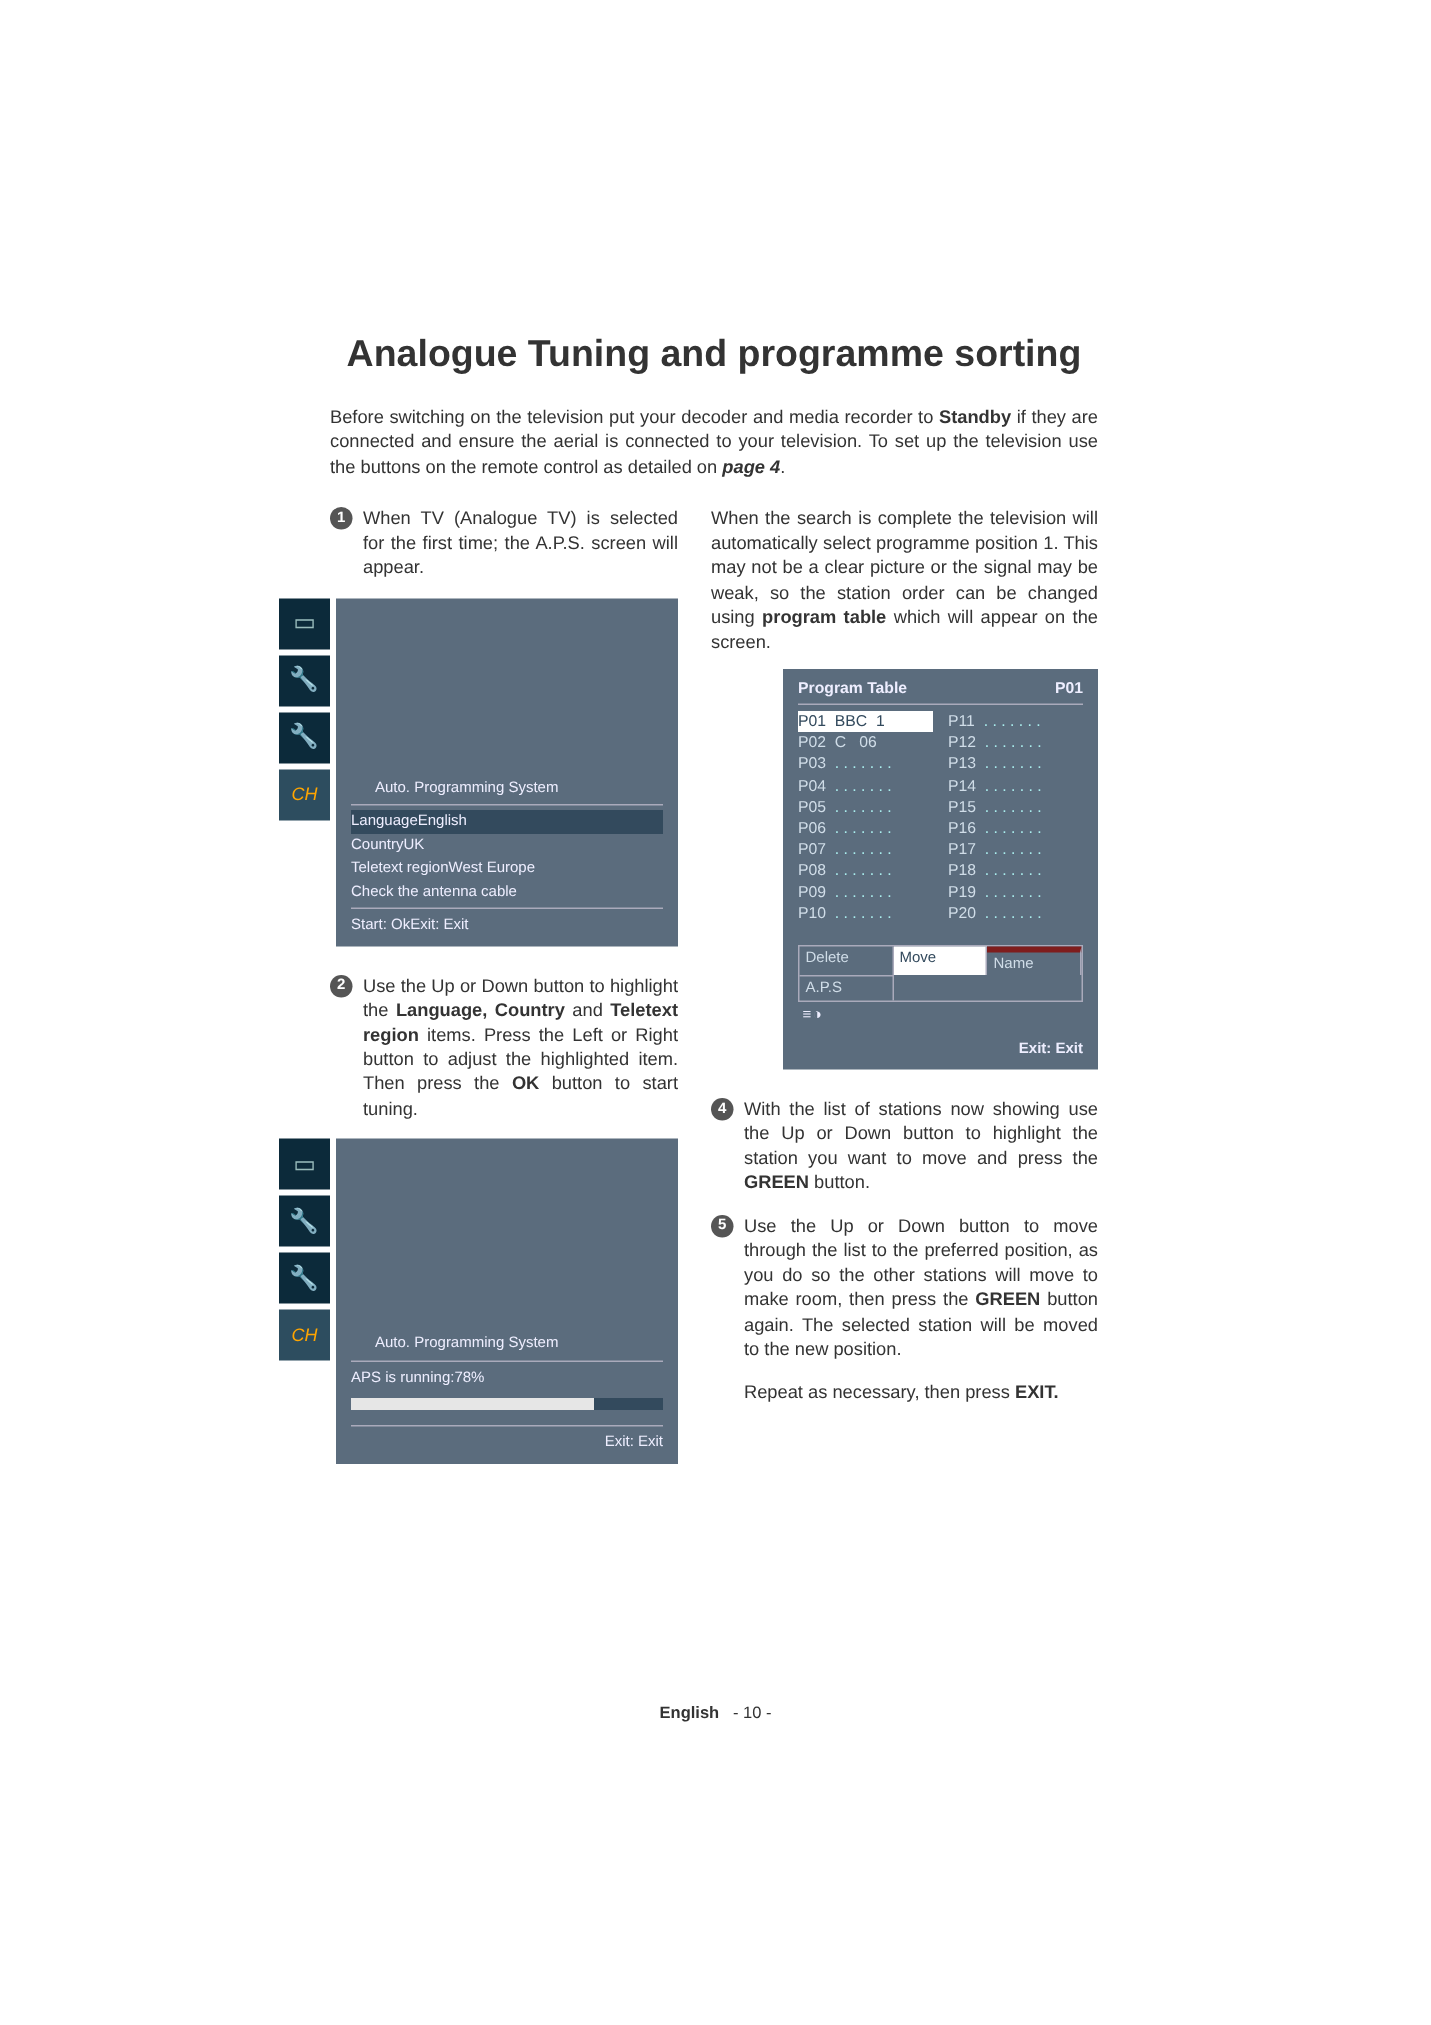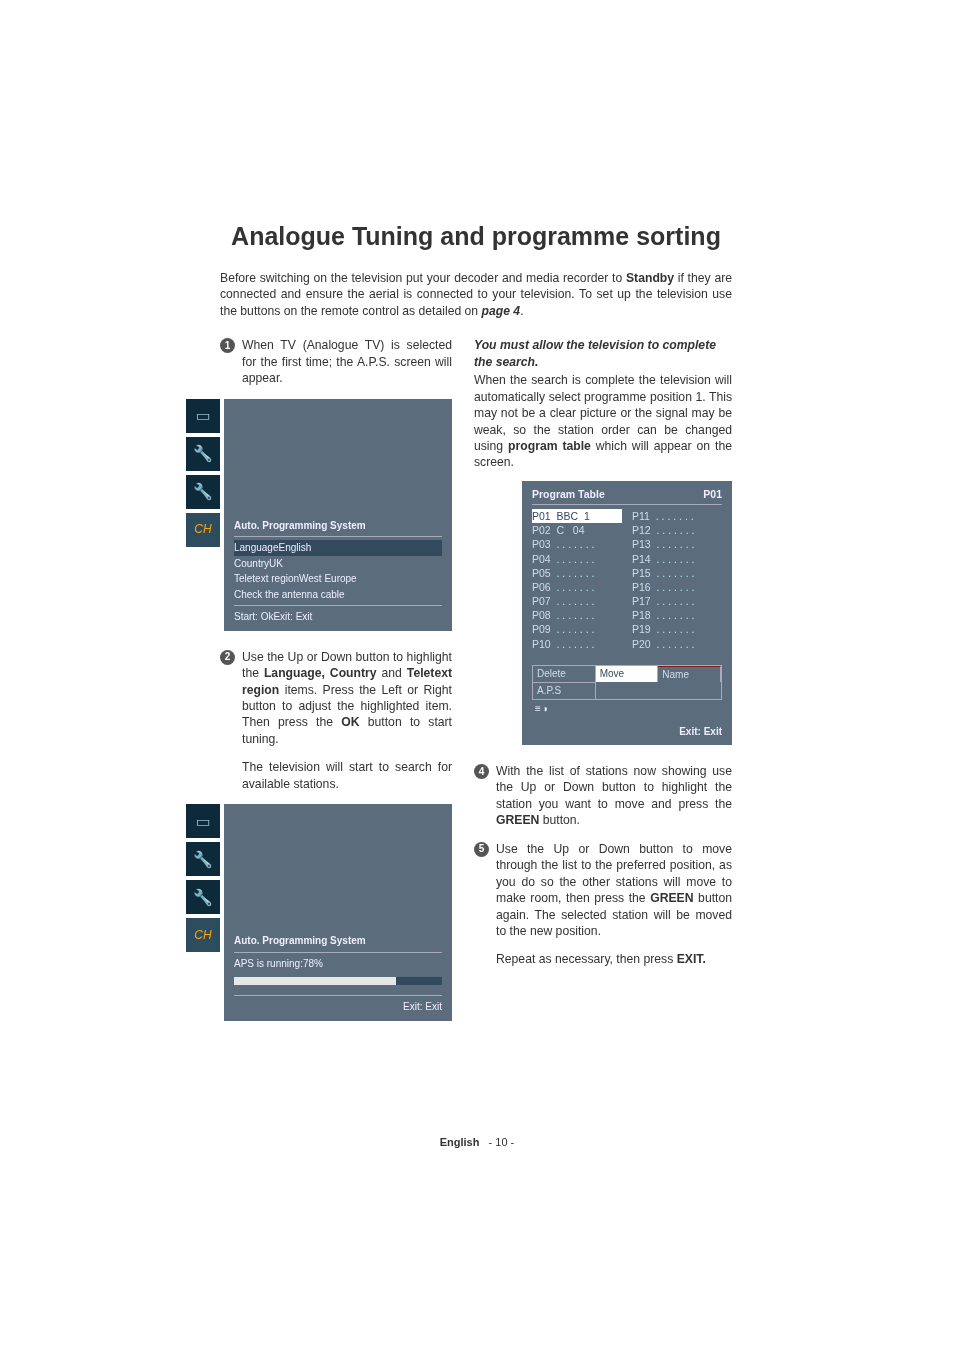--- a/index.html
+++ b/index.html
@@ -79,22 +79,23 @@
     justify-content: center;
     color: #9bb;
     font-size: 16px;
   }
   .osd-sidebar .ic.sel { background:#2d4d5f; color:#ffa500; }
   .osd-pad {
     padding: 120px 10px 6px 10px;
     background: #5b6c7d;
   }
   .osd-title {
-    font-weight: bold;
+    font-weight: normal;
     margin-bottom: 4px;
+    margin-left: 16px;
   }
   .osd-box hr {
     border: none;
     border-top: 1px solid #aab;
     margin: 3px 0;
   }
   .osd-row {
     display: flex;
     padding: 1px 0;
   }
@@ -220,23 +221,20 @@
             <span>Exit: Exit</span>
           </div>
         </div>
       </div>
 
       <div class="step">
         <div class="num-badge">2</div>
         <span>Use the Up or Down button to highlight the <strong>Language, Country</strong> and <strong>Teletext region</strong> items. Press the Left or Right button to adjust the highlighted item. Then press the <strong>OK</strong> button to start tuning.</span>
       </div>
 
-      <div class="step" style="padding-left:22px;">
-        <span>The television will start to search for available stations.</span>
-      </div>
 
       <div class="osd-box">
         <div class="osd-sidebar">
           <div class="ic">▭</div>
           <div class="ic">🔧</div>
           <div class="ic">🔧</div>
           <div class="ic sel" style="font-size:12px;font-style:italic;">CH</div>
         </div>
         <div class="osd-pad" style="padding-top:130px;">
           <div class="osd-title">Auto. Programming System</div>
@@ -248,32 +246,31 @@
           <div class="osd-progress"></div>
           <hr>
           <div class="osd-row" style="justify-content:flex-end">
             <span>Exit: Exit</span>
           </div>
         </div>
       </div>
     </div>
 
     <div>
-      <p class="bold-italic" style="margin:0 0 2px 0;">You must allow the television to complete the search.</p>
       <p style="text-align:justify; margin:0 0 8px 0;">When the search is complete the television will automatically select programme position 1. This may not be a clear picture or the signal may be weak, so the station order can be changed using <strong>program table</strong> which will appear on the screen.</p>
 
       <div class="ptable">
         <div class="hdr">
           <span>Program Table</span>
           <span>P01</span>
         </div>
         <div class="grid">
             <div>
               <div class="cell sel">P01  BBC  1</div>
-              <div class="cell">P02  C   04</div>
+              <div class="cell">P02  C   06</div>
               <div class="cell">P03  <span class="dots">. . . . . . .</span></div>
               <div class="cell">P04  <span class="dots">. . . . . . .</span></div>
               <div class="cell">P05  <span class="dots">. . . . . . .</span></div>
               <div class="cell">P06  <span class="dots">. . . . . . .</span></div>
               <div class="cell">P07  <span class="dots">. . . . . . .</span></div>
               <div class="cell">P08  <span class="dots">. . . . . . .</span></div>
               <div class="cell">P09  <span class="dots">. . . . . . .</span></div>
               <div class="cell">P10  <span class="dots">. . . . . . .</span></div>
             </div>
             <div>
@@ -285,21 +282,21 @@
               <div class="cell">P16  <span class="dots">. . . . . . .</span></div>
               <div class="cell">P17  <span class="dots">. . . . . . .</span></div>
               <div class="cell">P18  <span class="dots">. . . . . . .</span></div>
               <div class="cell">P19  <span class="dots">. . . . . . .</span></div>
               <div class="cell">P20  <span class="dots">. . . . . . .</span></div>
             </div>
           </div>
         <div class="btns">
           <div>Delete</div>
           <div class="sel">Move</div>
-          <div style="border-top:1px solid #7f1d1d">Name</div>
+          <div style="border-top:4px solid #7f1d1d">Name</div>
           <div style="border-top:1px solid #aab">A.P.S</div>
         </div>
         <div class="ticons">
           <span>≡</span>
           <span>◑</span>
         </div>
         <div class="exit">Exit: Exit</div>
       </div>
 
       <div class="step">

